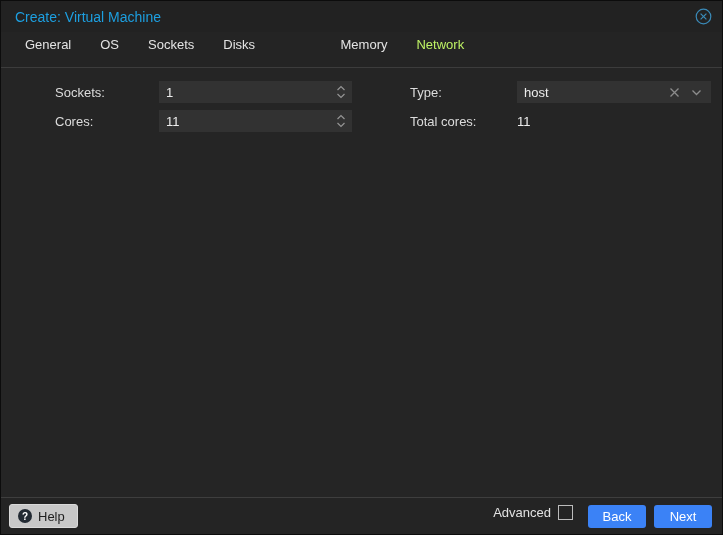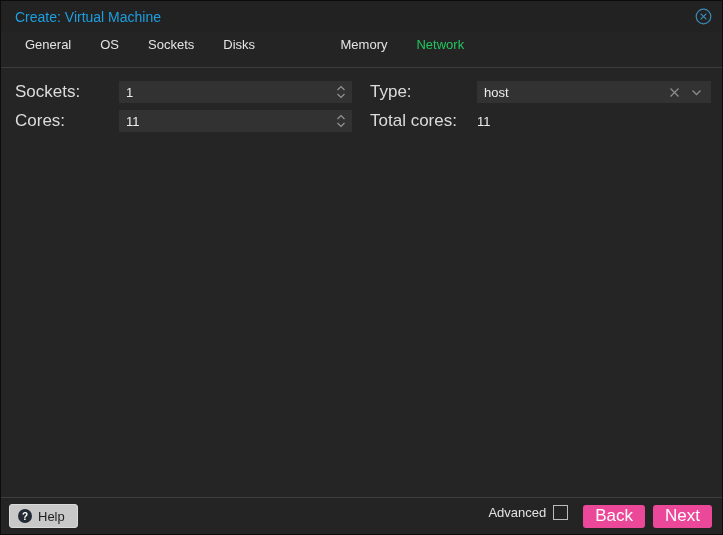--- a/index.html
+++ b/index.html
@@ -36,33 +36,33 @@
     padding: 0 14px;
     background: #242424;
     border-bottom: 1px solid #3c3c3c;
   }
   .tab {
     font-size: 13px; color: #e4e4e4;
     padding: 5px 10px; border-radius: 2px;
     cursor: pointer; white-space: nowrap;
   }
   .tab.active { background: #ec4899; color: #ffffff; margin-top: 44px; }
-  .tab.disabled { color: #22c55e; cursor: default; }
+  .tab.disabled { color: #bef264; cursor: default; }
   
   .body {
     flex: 1 1 auto;
     background: #252525;
     padding: 13px 11px 0 14px;
   }
   .form { display: flex; gap: 18px; }
   .col { display: flex; flex-direction: column; gap: 7px; }
   .col.left  { width: 338px; }
   .col.right { width: 342px; }
   .frow { display: flex; align-items: center; height: 22px; }
-  .flabel { font-size: 17px; color: #dcdcdc; flex: 0 0 auto; }
+  .flabel { font-size: 13px; color: #dcdcdc; flex: 0 0 auto; margin-left: 40px; }
   .col.left  .flabel { width: 104px; }
   .col.right .flabel { width: 107px; }
   .field {
     flex: 1 1 auto; height: 22px;
     background: #323232;
     display: flex; align-items: center;
     position: relative;
   }
   .field .value {
     font-size: 13px; color: #ececec;
@@ -113,23 +113,23 @@
   .checkbox {
     width: 15px; height: 15px;
     border: 1px solid #bcbcbc;
     background: transparent;
     display: inline-block;
     margin-right: 7px;
     cursor: pointer;
   }
   .btn {
     min-width: 58px; height: 23px;
-    background: #ec4899;
+    background: #3b82f6;
     border: none; border-radius: 3px;
-    color: #ffffff; font-size: 17px;
+    color: #ffffff; font-size: 13px;
     font-family: "Liberation Sans", sans-serif;
     cursor: pointer;
     margin-left: 8px;
     padding: 0 12px;
   }
 </style>
 </head>
 <body>
 
 <div class="dialog">

